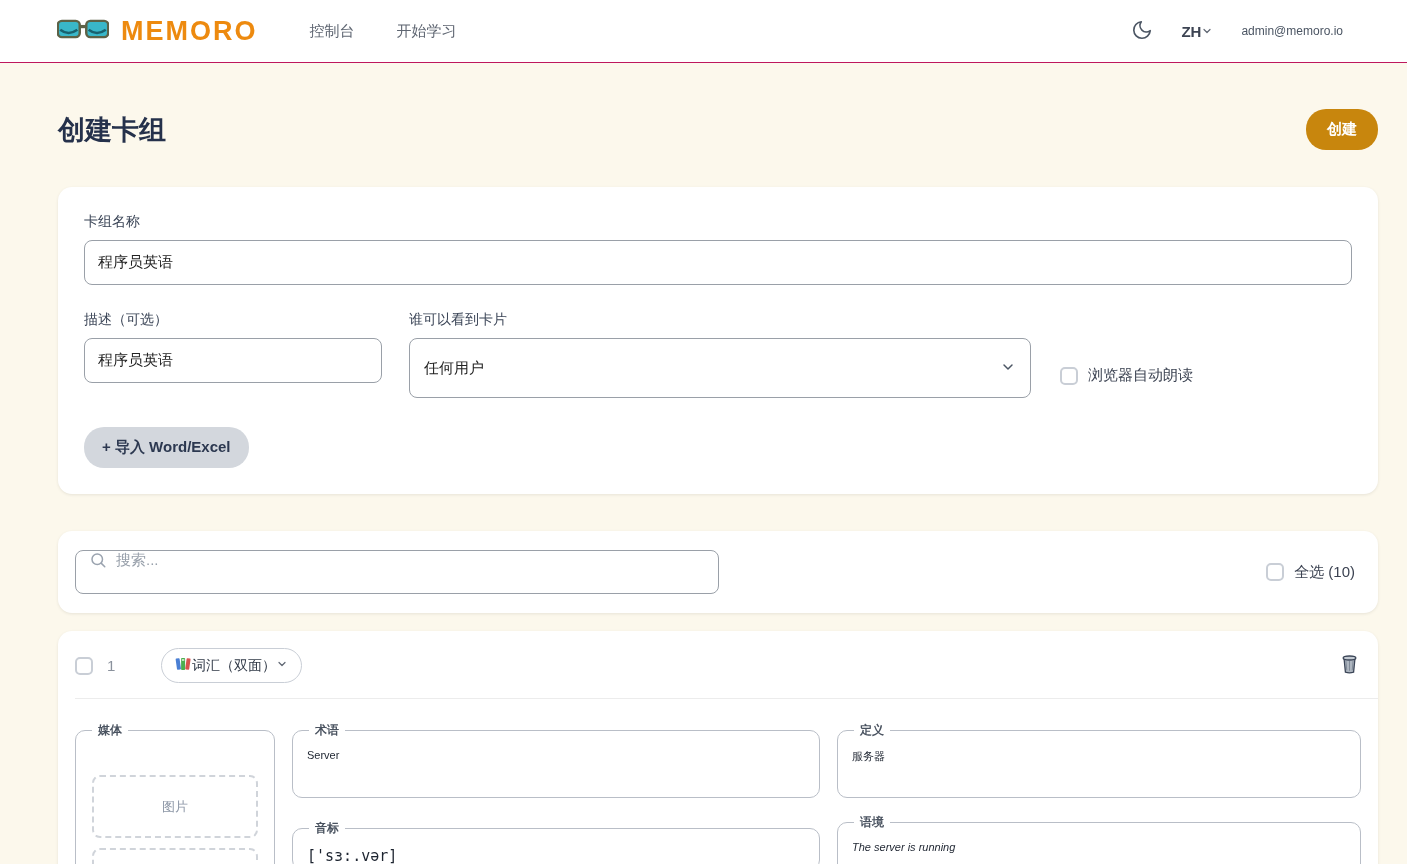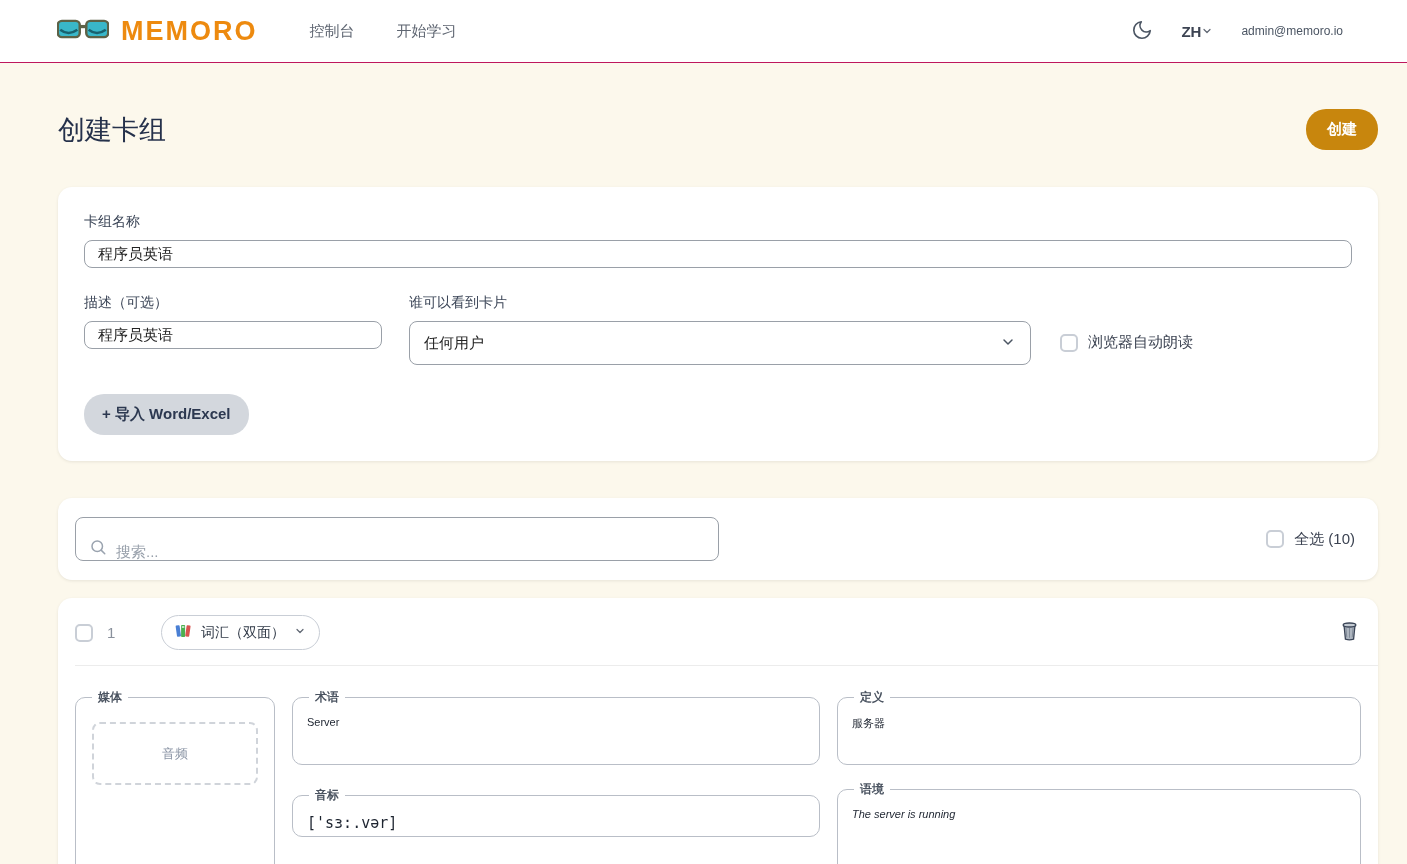--- a/index.html
+++ b/index.html
@@ -21,78 +21,78 @@
   .topnav { display:flex; gap:42px; margin-left:52px; }
   .topnav a { font-size:15px; color:#5f6672; text-decoration:none; cursor:pointer; }
   .top-right { margin-left:auto; display:flex; align-items:center; gap:28px; }
   .icon-btn { background:none; border:none; cursor:pointer; display:flex; align-items:center; }
   .lang { display:flex; align-items:center; font-size:15px; font-weight:bold; color:#3c4352; cursor:pointer; }
   .email { font-size:12px; color:#4b5563; }
 
   
   .main { width:1320px; margin-left:58px; }
   .title-row { display:flex; align-items:center; justify-content:space-between; margin-top:46px; }
-  h1 { font-size:27px; font-weight:normal; color:#25314b; }
+  h1 { font-size:27px; font-weight:bold; color:#25314b; }
   .create-btn {
     background:#c8860d; color:#fff; font-weight:bold; font-size:15px;
     border:none; border-radius:20px; padding:11px 21px; cursor:pointer;
     font-family:"Liberation Sans",sans-serif;
   }
   .card {
     background:#fff; border-radius:14px; box-shadow:0 1px 3px rgba(50,50,40,.10);
     padding:26px;
   }
   .form-card { margin-top:37px; }
   .field-label { display:block; font-size:14px; color:#3a4456; margin-bottom:9px; }
   .text-input {
-    width:100%; height:28px; border:1px solid #9aa0a8; border-radius:8px;
+    width:100%; height:45px; border:1px solid #9aa0a8; border-radius:8px;
     padding:0 13px; font-size:15px; color:#222; background:#fff;
     font-family:"Liberation Sans",sans-serif;
   }
   .form-row { display:flex; gap:27px; margin-top:26px; }
   .col-desc { width:298px; }
   .col-vis { width:622px; }
   .select-box {
-    height:44px; border:1px solid #9aa0a8; border-radius:8px; background:#fff;
+    height:60px; border:1px solid #9aa0a8; border-radius:8px; background:#fff;
     display:flex; align-items:center; padding:0 14px; font-size:15px; color:#222;
     cursor:pointer;
   }
   .select-box .grow { flex:1; }
   .cb {
     width:18px; height:18px; border:2px solid #c9ced6; border-radius:5px;
     background:#fff; display:inline-block; flex:0 0 auto; cursor:pointer;
   }
   .tts-group { display:flex; align-items:center; gap:10px; align-self:flex-end; margin-bottom:13px; margin-left:2px; }
   .tts-label { font-size:15px; color:#3c4352; }
   .import-btn {
     margin-top:29px; display:inline-block; background:#d3d7dd; color:#2c3850;
     font-weight:bold; font-size:15px; border:none; border-radius:20px;
     padding:11px 18px; cursor:pointer; font-family:"Liberation Sans",sans-serif;
   }
 
   
   .search-card { margin-top:37px; padding:19px 17px; display:flex; align-items:center; }
   .search-wrap {
     width:644px; height:44px; border:1px solid #9aa0a8; border-radius:8px;
-    display:flex; align-items:flex-end; padding:0 13px; gap:9px; background:#fff;
+    display:flex; align-items:flex-start; padding:0 13px; gap:9px; background:#fff;
   }
   .search-wrap input {
     border:none; outline:none; flex:1; font-size:15px; color:#222;
     font-family:"Liberation Sans",sans-serif; background:transparent;
   }
   .search-wrap input::placeholder { color:#98a0ab; }
   .select-all { margin-left:auto; display:flex; align-items:center; gap:10px; padding-right:6px; }
   .select-all-label { font-size:15px; color:#3c4352; }
 
   
   .item-card { margin-top:18px; padding:17px 17px 0; height:420px; }
   .item-head { display:flex; align-items:center; }
   .item-index { font-size:15px; color:#8a919c; margin:0 0 0 14px; width:26px; }
   .type-pill {
-    margin-left:28px; display:flex; align-items:center; gap:9px;
+    margin-left:28px; display:flex; align-items:center; 
     border:1px solid #c9ced6; border-radius:18px; padding:7px 13px;
     background:#fff; cursor:pointer; font-family:"Liberation Sans",sans-serif;
   }
   .type-pill-label { font-size:14px; color:#2f3846; }
   .trash-btn { margin-left:auto; background:none; border:none; cursor:pointer; padding:2px; }
   .item-divider { border:none; border-top:1px solid #ececec; margin:15px -17px 0 0; }
 
   .item-grid { display:grid; grid-template-columns:200px 528px 1fr; gap:23px 17px; margin-top:23px; }
   fieldset {
     border:1px solid #b9bec7; border-radius:10px; padding:6px 12px 12px;
@@ -235,20 +235,21 @@
         </span>
       </button>
     </div>
     <hr class="item-divider">
 
     <div class="item-grid">
 
       <div>
         <fieldset class="fs-media">
           <legend>媒体</legend>
+          <div class="media-drop first">图片</div>
           <div class="media-drop">音频</div>
         </fieldset>
       </div>
 
       <div>
         <fieldset class="fs-term">
           <legend>术语</legend>
           <div class="fs-value">Server</div>
         </fieldset>
         <fieldset class="fs-phon">

